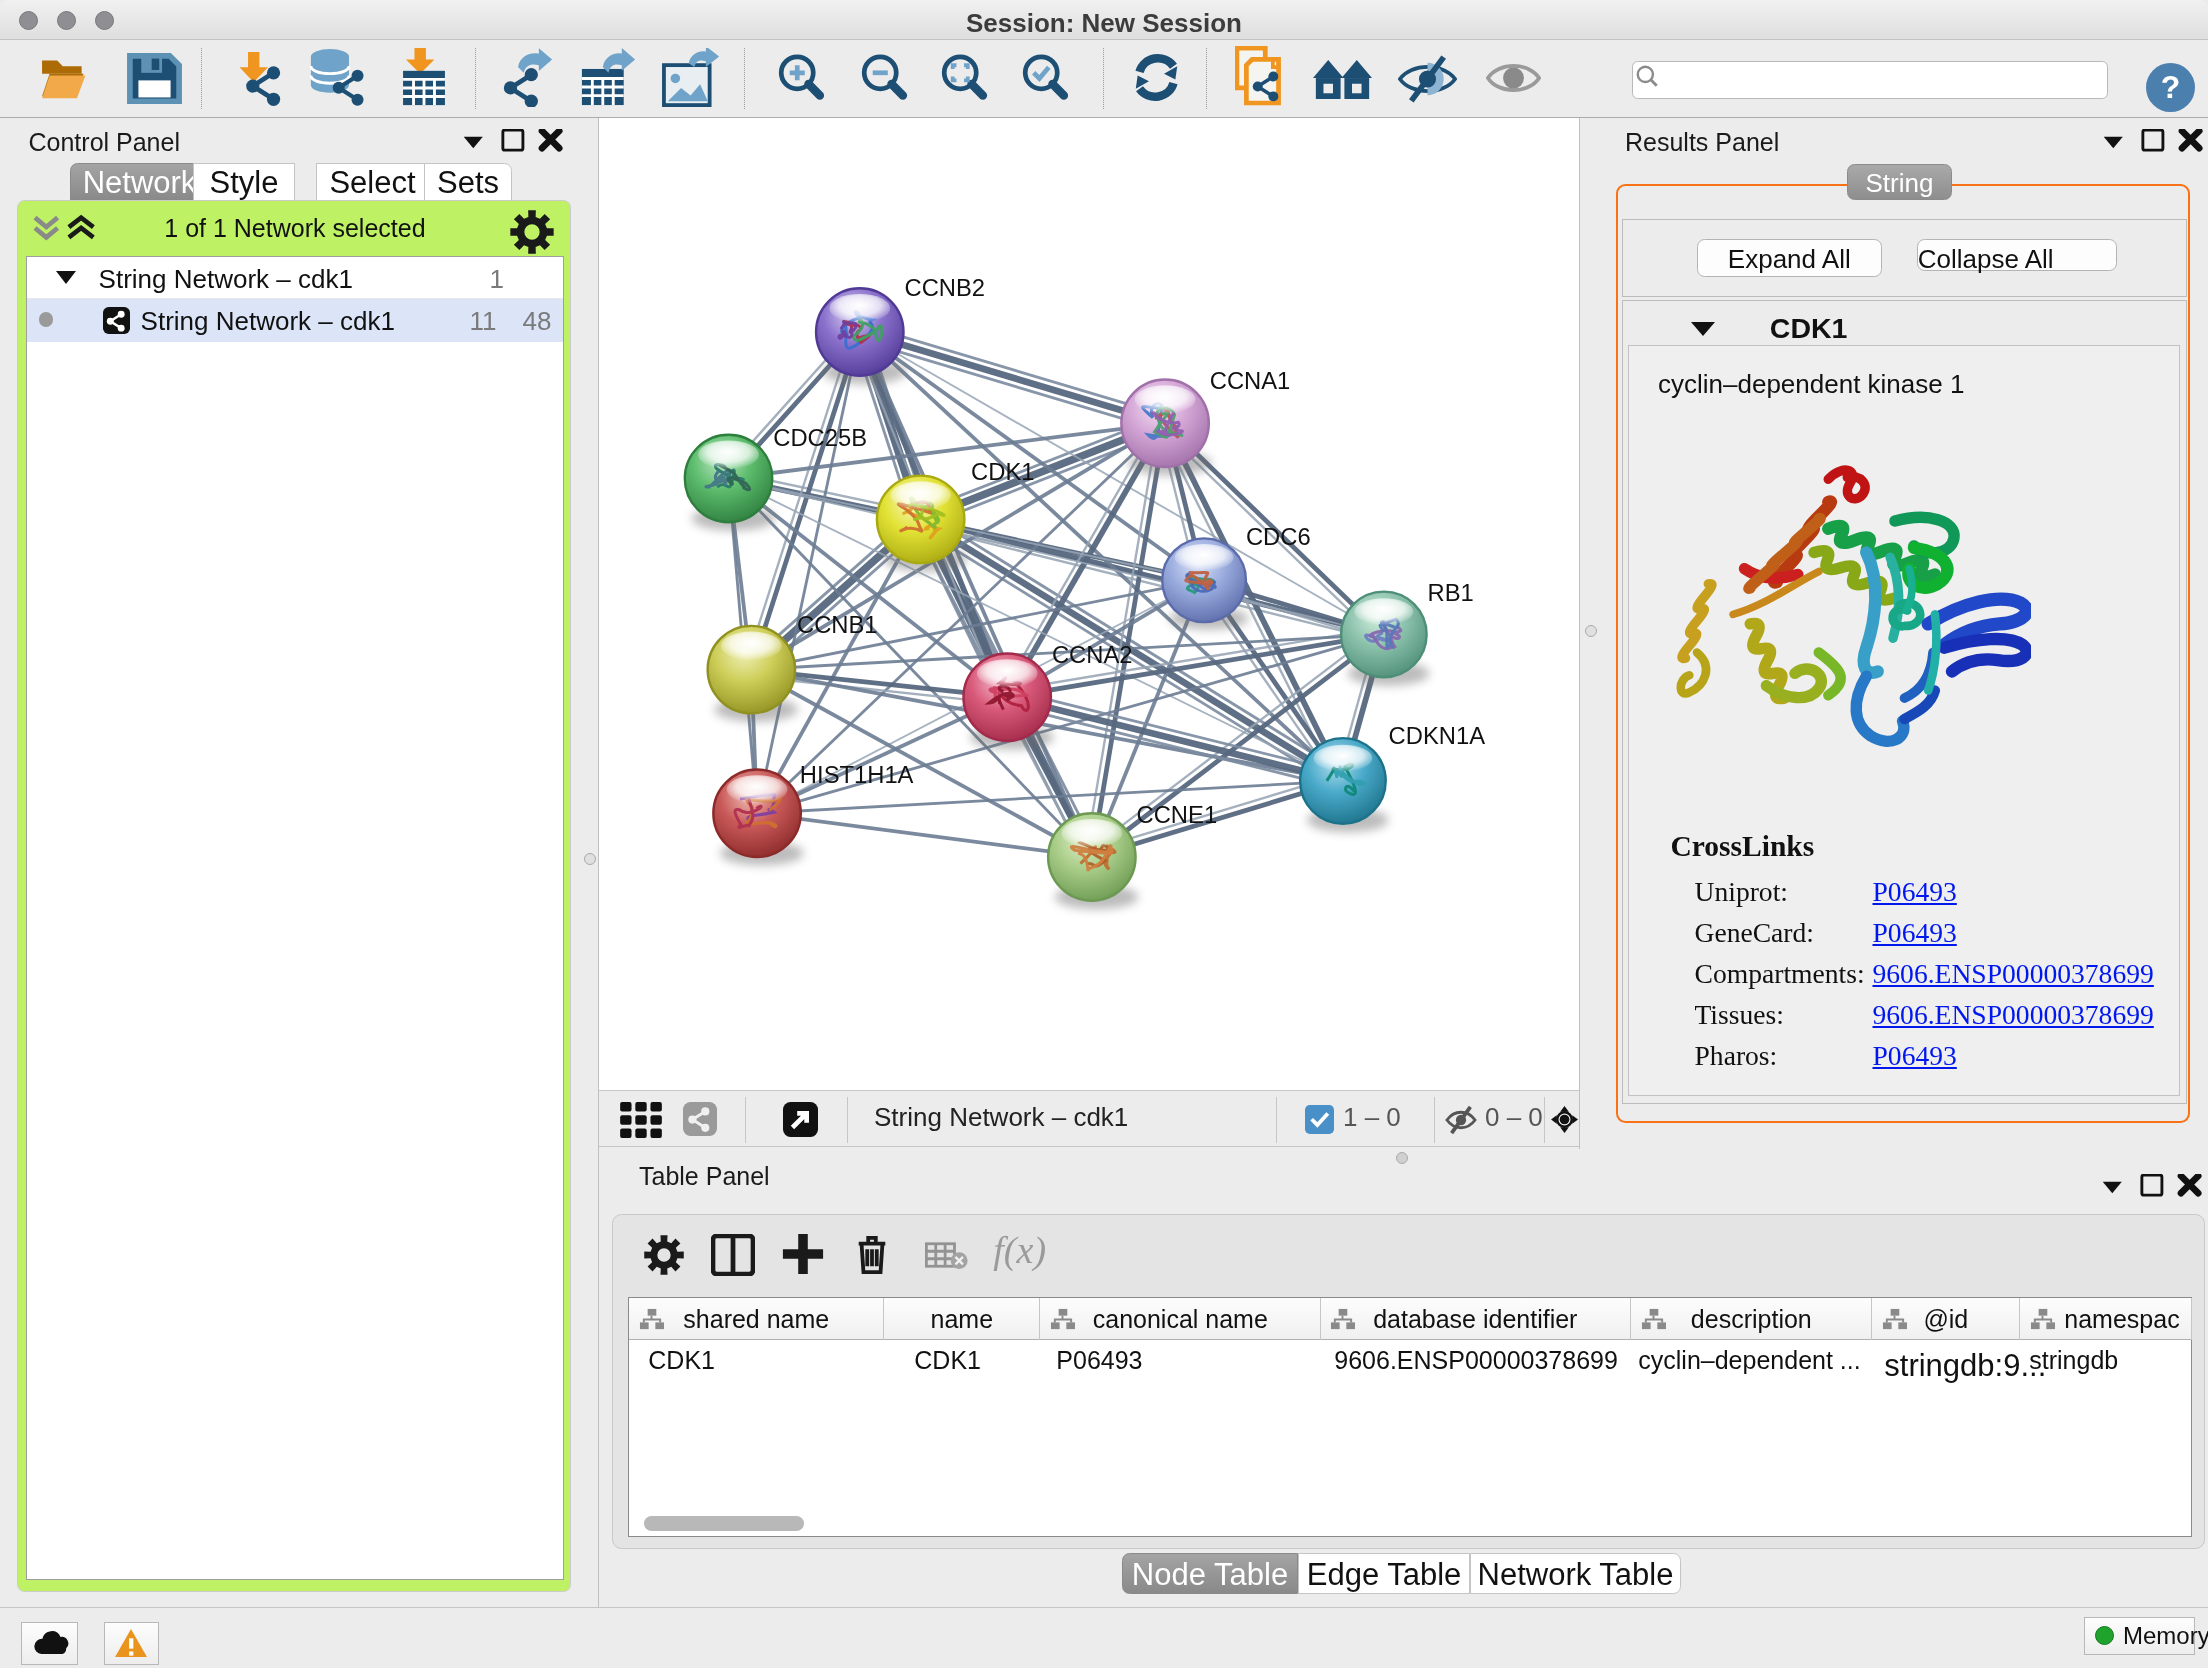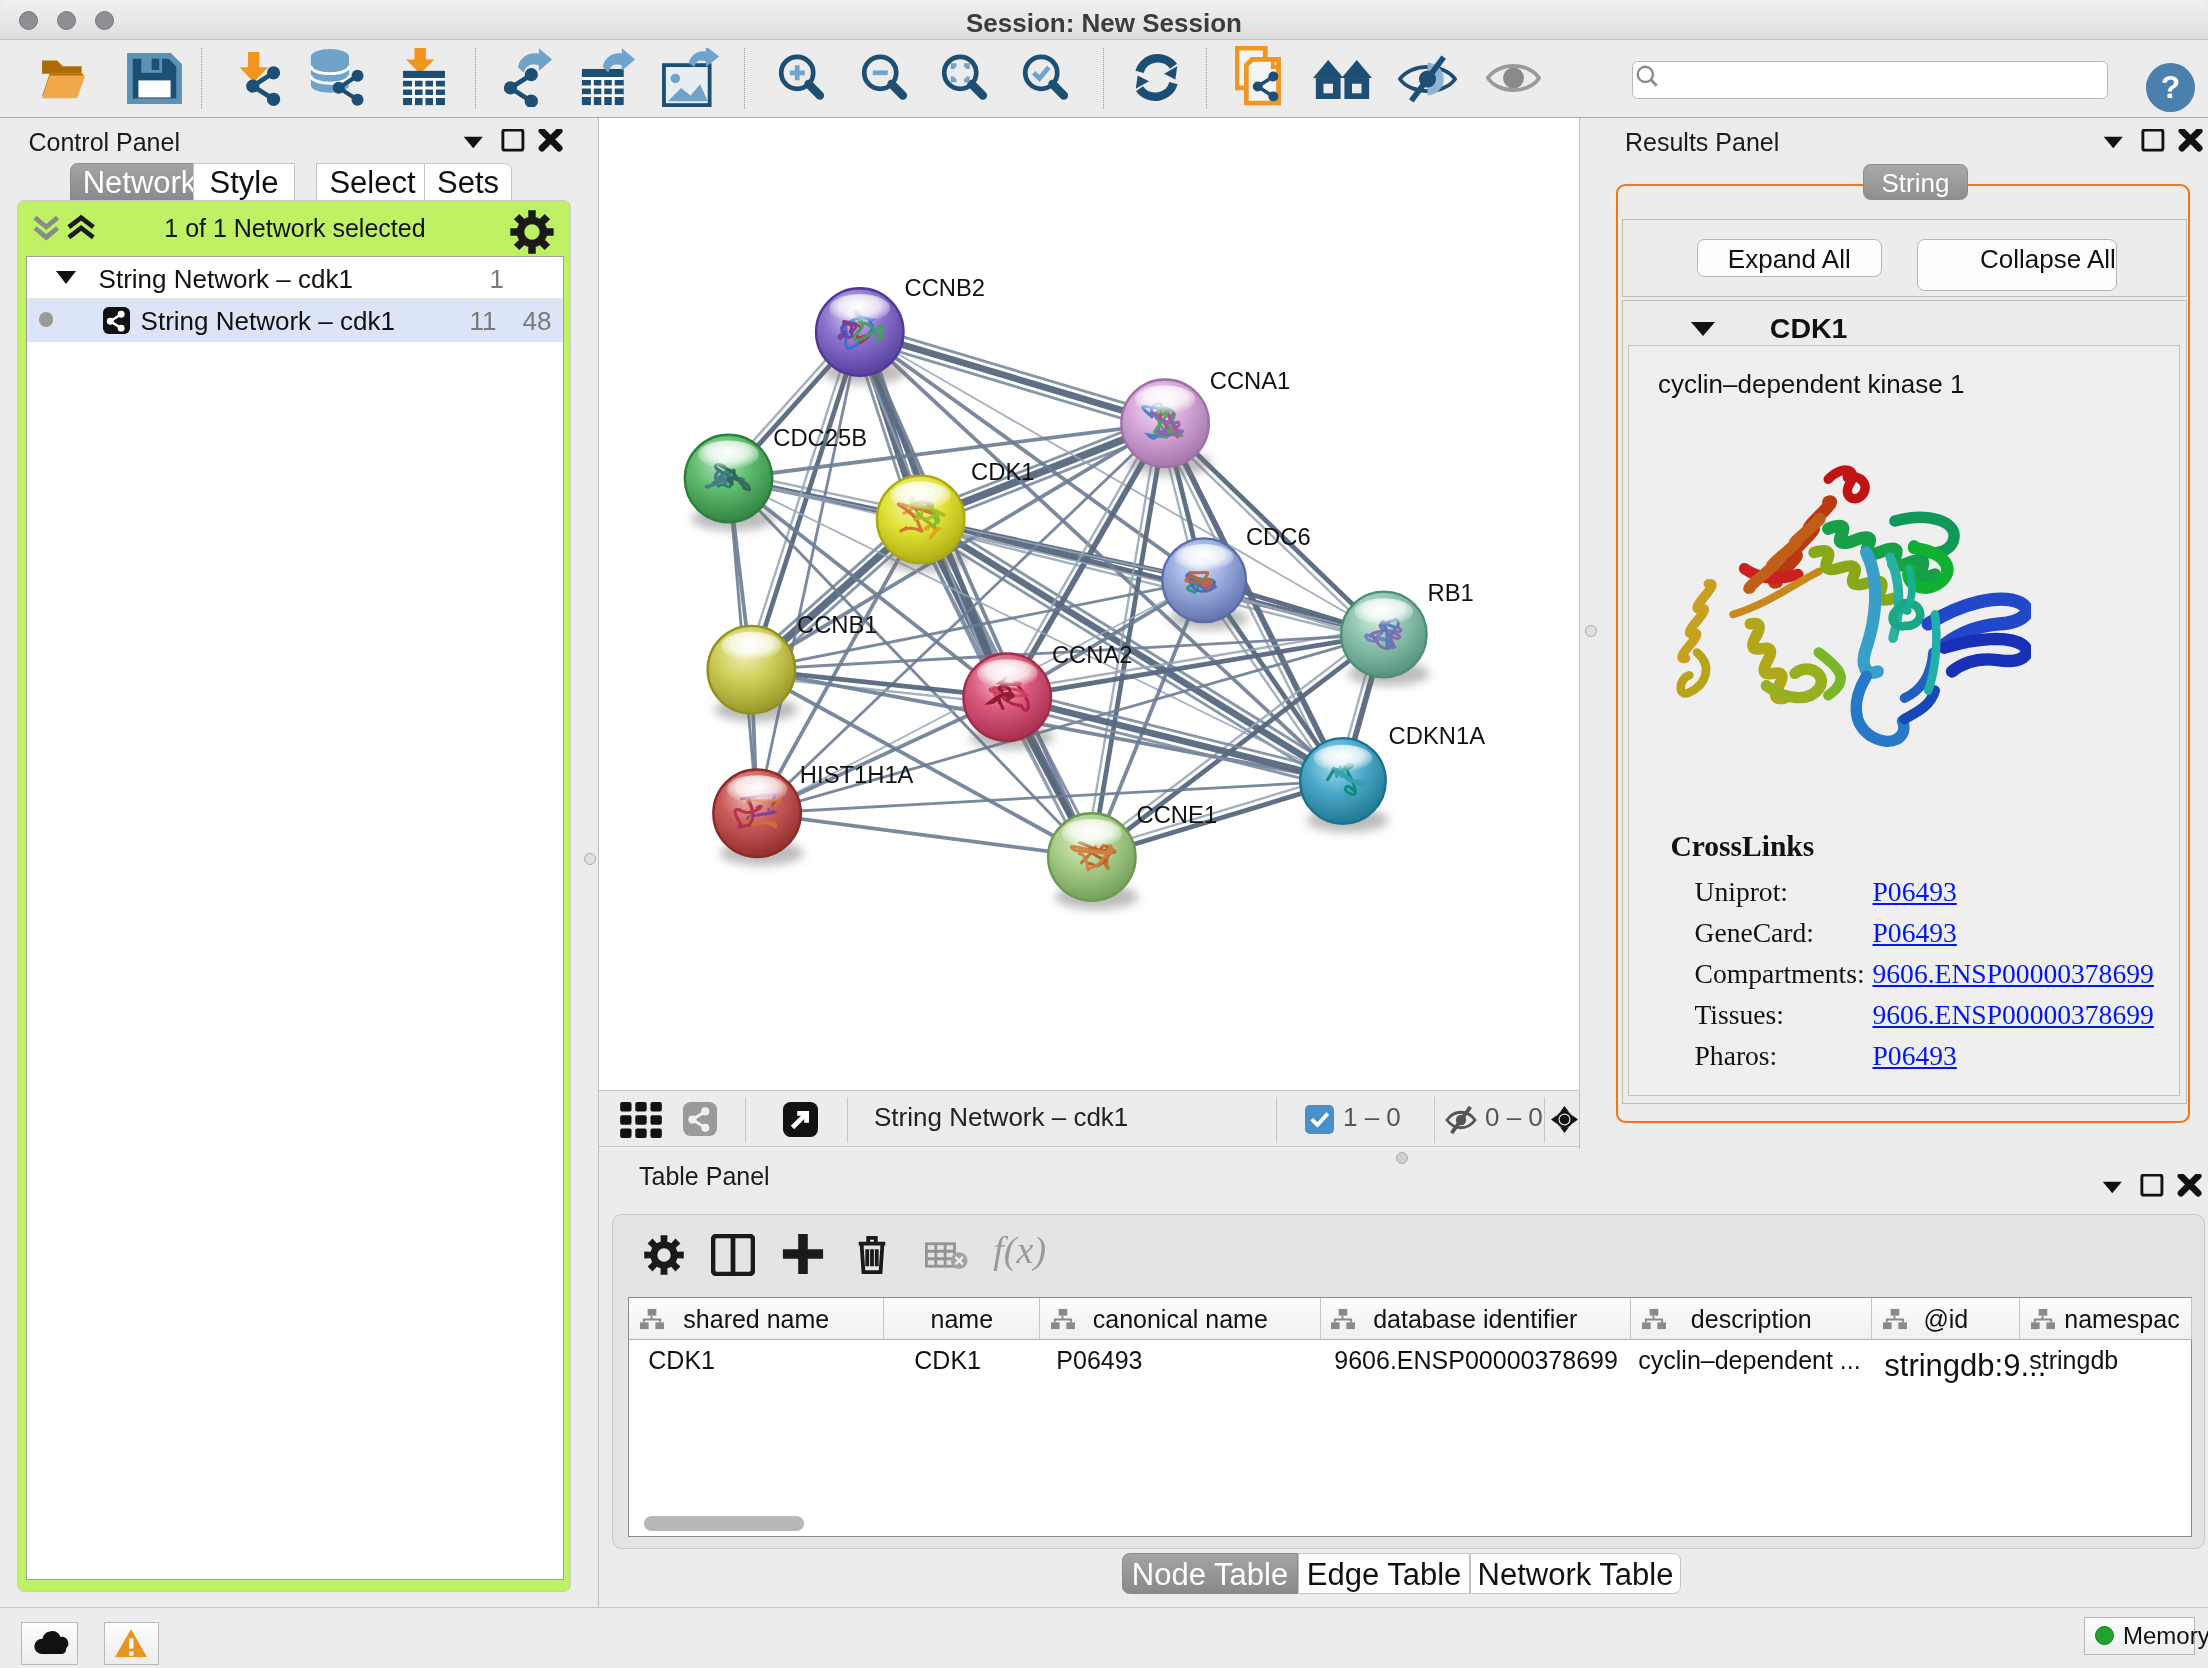--- a/index.html
+++ b/index.html
@@ -570,25 +570,25 @@
 
 <div class="abs" style="left:1579px;top:118px;width:630px;height:1031px;background:#ececec;border-left:1.9px solid #c0c0c0">
   <div class="panel-title abs" style="left:45px;top:9.5px">Results Panel</div>
   <div style="position:absolute;left:518px;top:11.4px"><svg width="105" height="25" viewBox="0 0 110 26">
         <g transform="scale(1.0)">
           <path d="M6 8 h20 l-10 12 z" fill="#111"></path>
           <rect x="47" y="1" width="21" height="21" fill="none" stroke="#111" stroke-width="3" rx="2"></rect>
           <path d="M88 2 l18 18 M106 2 l-18 18" stroke="#111" stroke-width="7" stroke-linecap="round"></path>
         </g>
       </svg></div>
-  <div class="abs" style="left:283px;top:46px;width:105px;height:36px;background:linear-gradient(#a9a9a9,#8e8e8e);border:1px solid #8a8a8a;border-radius:7.6px;color:#fff;font-size:26px;text-align:center;line-height:36px;z-index:5">String</div>
+  <div class="abs" style="left:267px;top:46px;width:105px;height:36px;background:linear-gradient(#a9a9a9,#8e8e8e);border:1px solid #8a8a8a;border-radius:7.6px;color:#fff;font-size:26px;text-align:center;line-height:36px;z-index:5">String</div>
   <div class="abs" style="left:36px;top:66px;width:574px;height:939px;background:#ececec;border:2px solid #f97316;border-radius:9.5px">
     <div class="abs" style="left:3.8px;top:33px;width:565px;height:78px;border:1px solid #bcbcbc">
       <div class="abs" style="left:74px;top:19px;width:185px;height:38px;background:#fdfdfd;border:1px solid #b4b4b4;border-radius:7.6px;font-size:26px;text-align:center;line-height:38px;color:#111">Expand All</div>
-      <div class="abs" style="left:294px;top:19px;width:200px;height:52px;background:#fdfdfd;border:1px solid #b4b4b4;border-radius:7.6px;font-size:26px;text-align:right;line-height:38px;color:#111">Collapse All</div>
+      <div class="abs" style="left:294px;top:19px;width:200px;height:32px;background:#fdfdfd;border:1px solid #b4b4b4;border-radius:7.6px;font-size:26px;text-align:left;line-height:38px;color:#111">Collapse All</div>
     </div>
     <div class="abs" style="left:3.8px;top:114px;width:565px;height:804px;border:1px solid #bcbcbc">
       <div class="abs" style="left:68px;top:21px;width:0;height:0;border-left:12.4px solid transparent;border-right:12.4px solid transparent;border-top:14.3px solid #111"></div>
       <div class="abs" style="left:147px;top:11.4px;font-size:28.5px;font-weight:bold;color:#111">CDK1</div>
       <div class="abs" style="left:5.7px;top:44px;width:552px;height:751px;background:#efefef;border:1px solid #c2c2c2">
         <div class="abs" style="left:28.5px;top:23px;font-size:26px;color:#111">cyclin–dependent kinase 1</div>
         <div class="abs" style="left:47px;top:116px"><svg width="355" height="300" viewBox="0 0 373 315">
 <g fill="none" stroke-linecap="round">
 <path d="M160 18 C175 2 192 8 183 22 C174 36 188 44 196 34 C204 24 193 12 180 16" stroke="#c01414" stroke-width="10"></path>
 <path d="M 160 42 q 8.5 -3.4000000000000004 -9 14 q -17.5 17.4 -9 14 q 8.5 -3.4000000000000004 -9 14 q -17.5 17.4 -9 14 q 8.5 -3.4000000000000004 -9 14 q -17.5 17.4 -9 14" stroke="#b83a10" stroke-width="13"></path>

